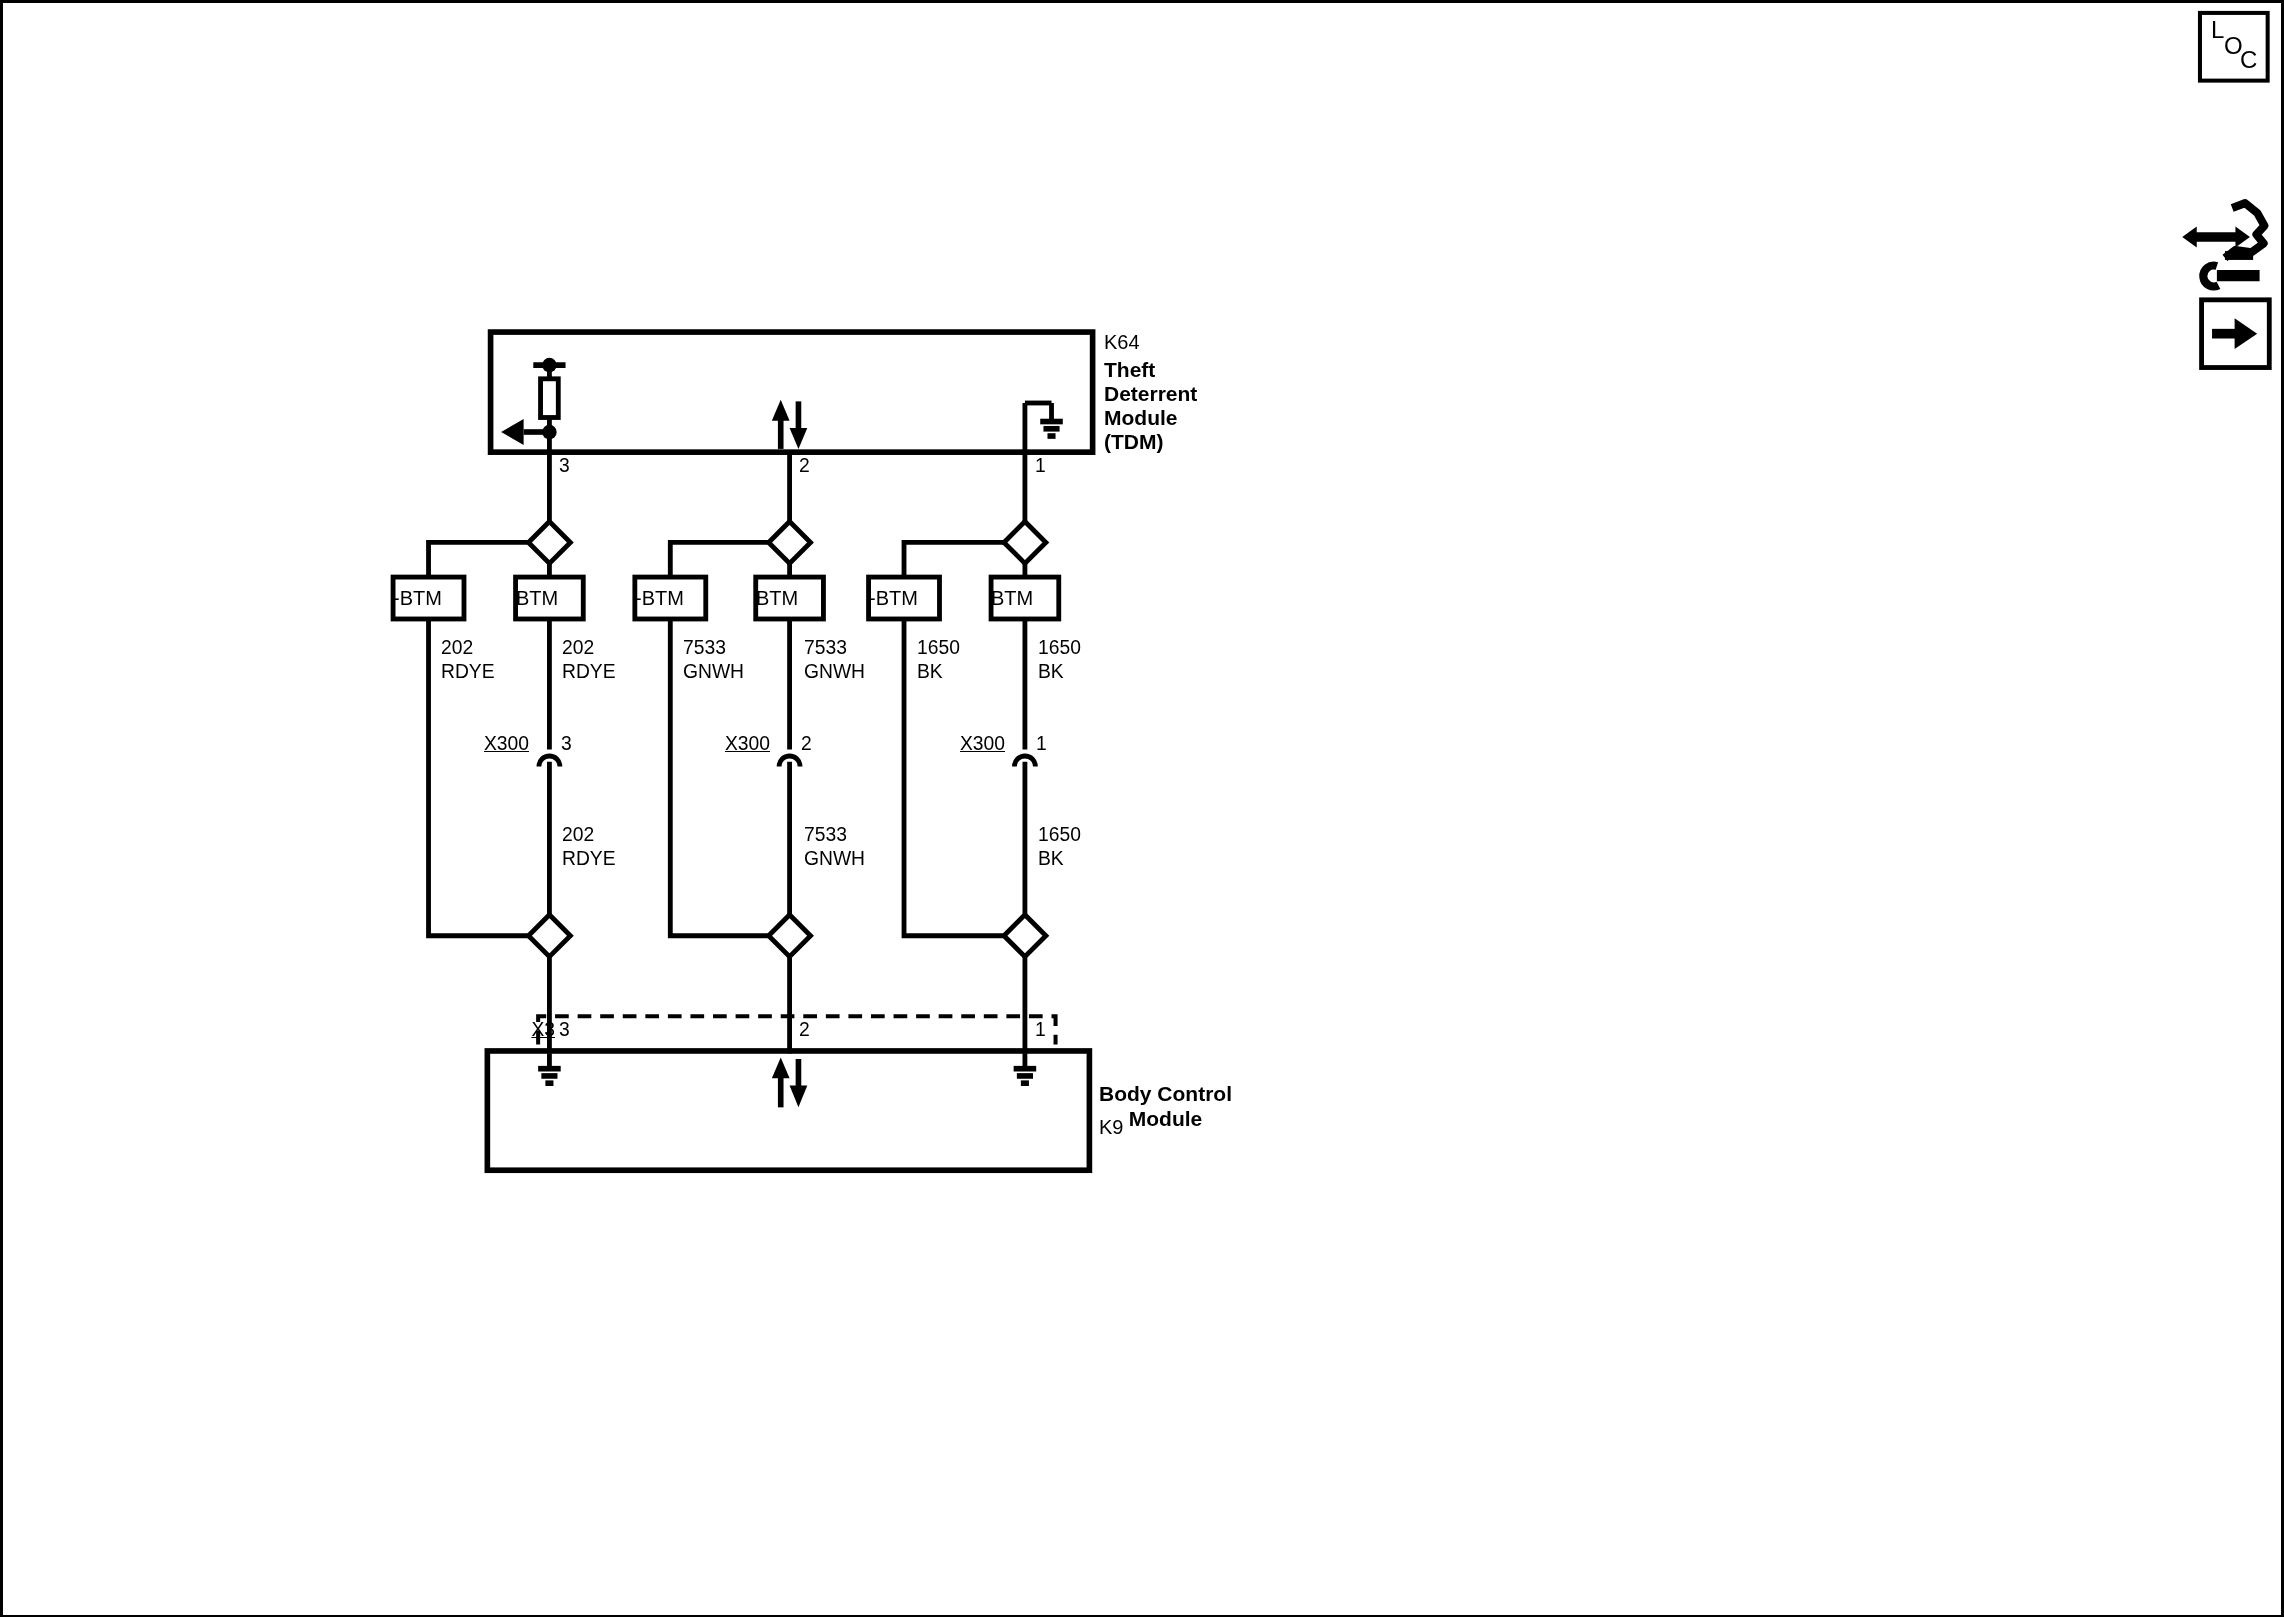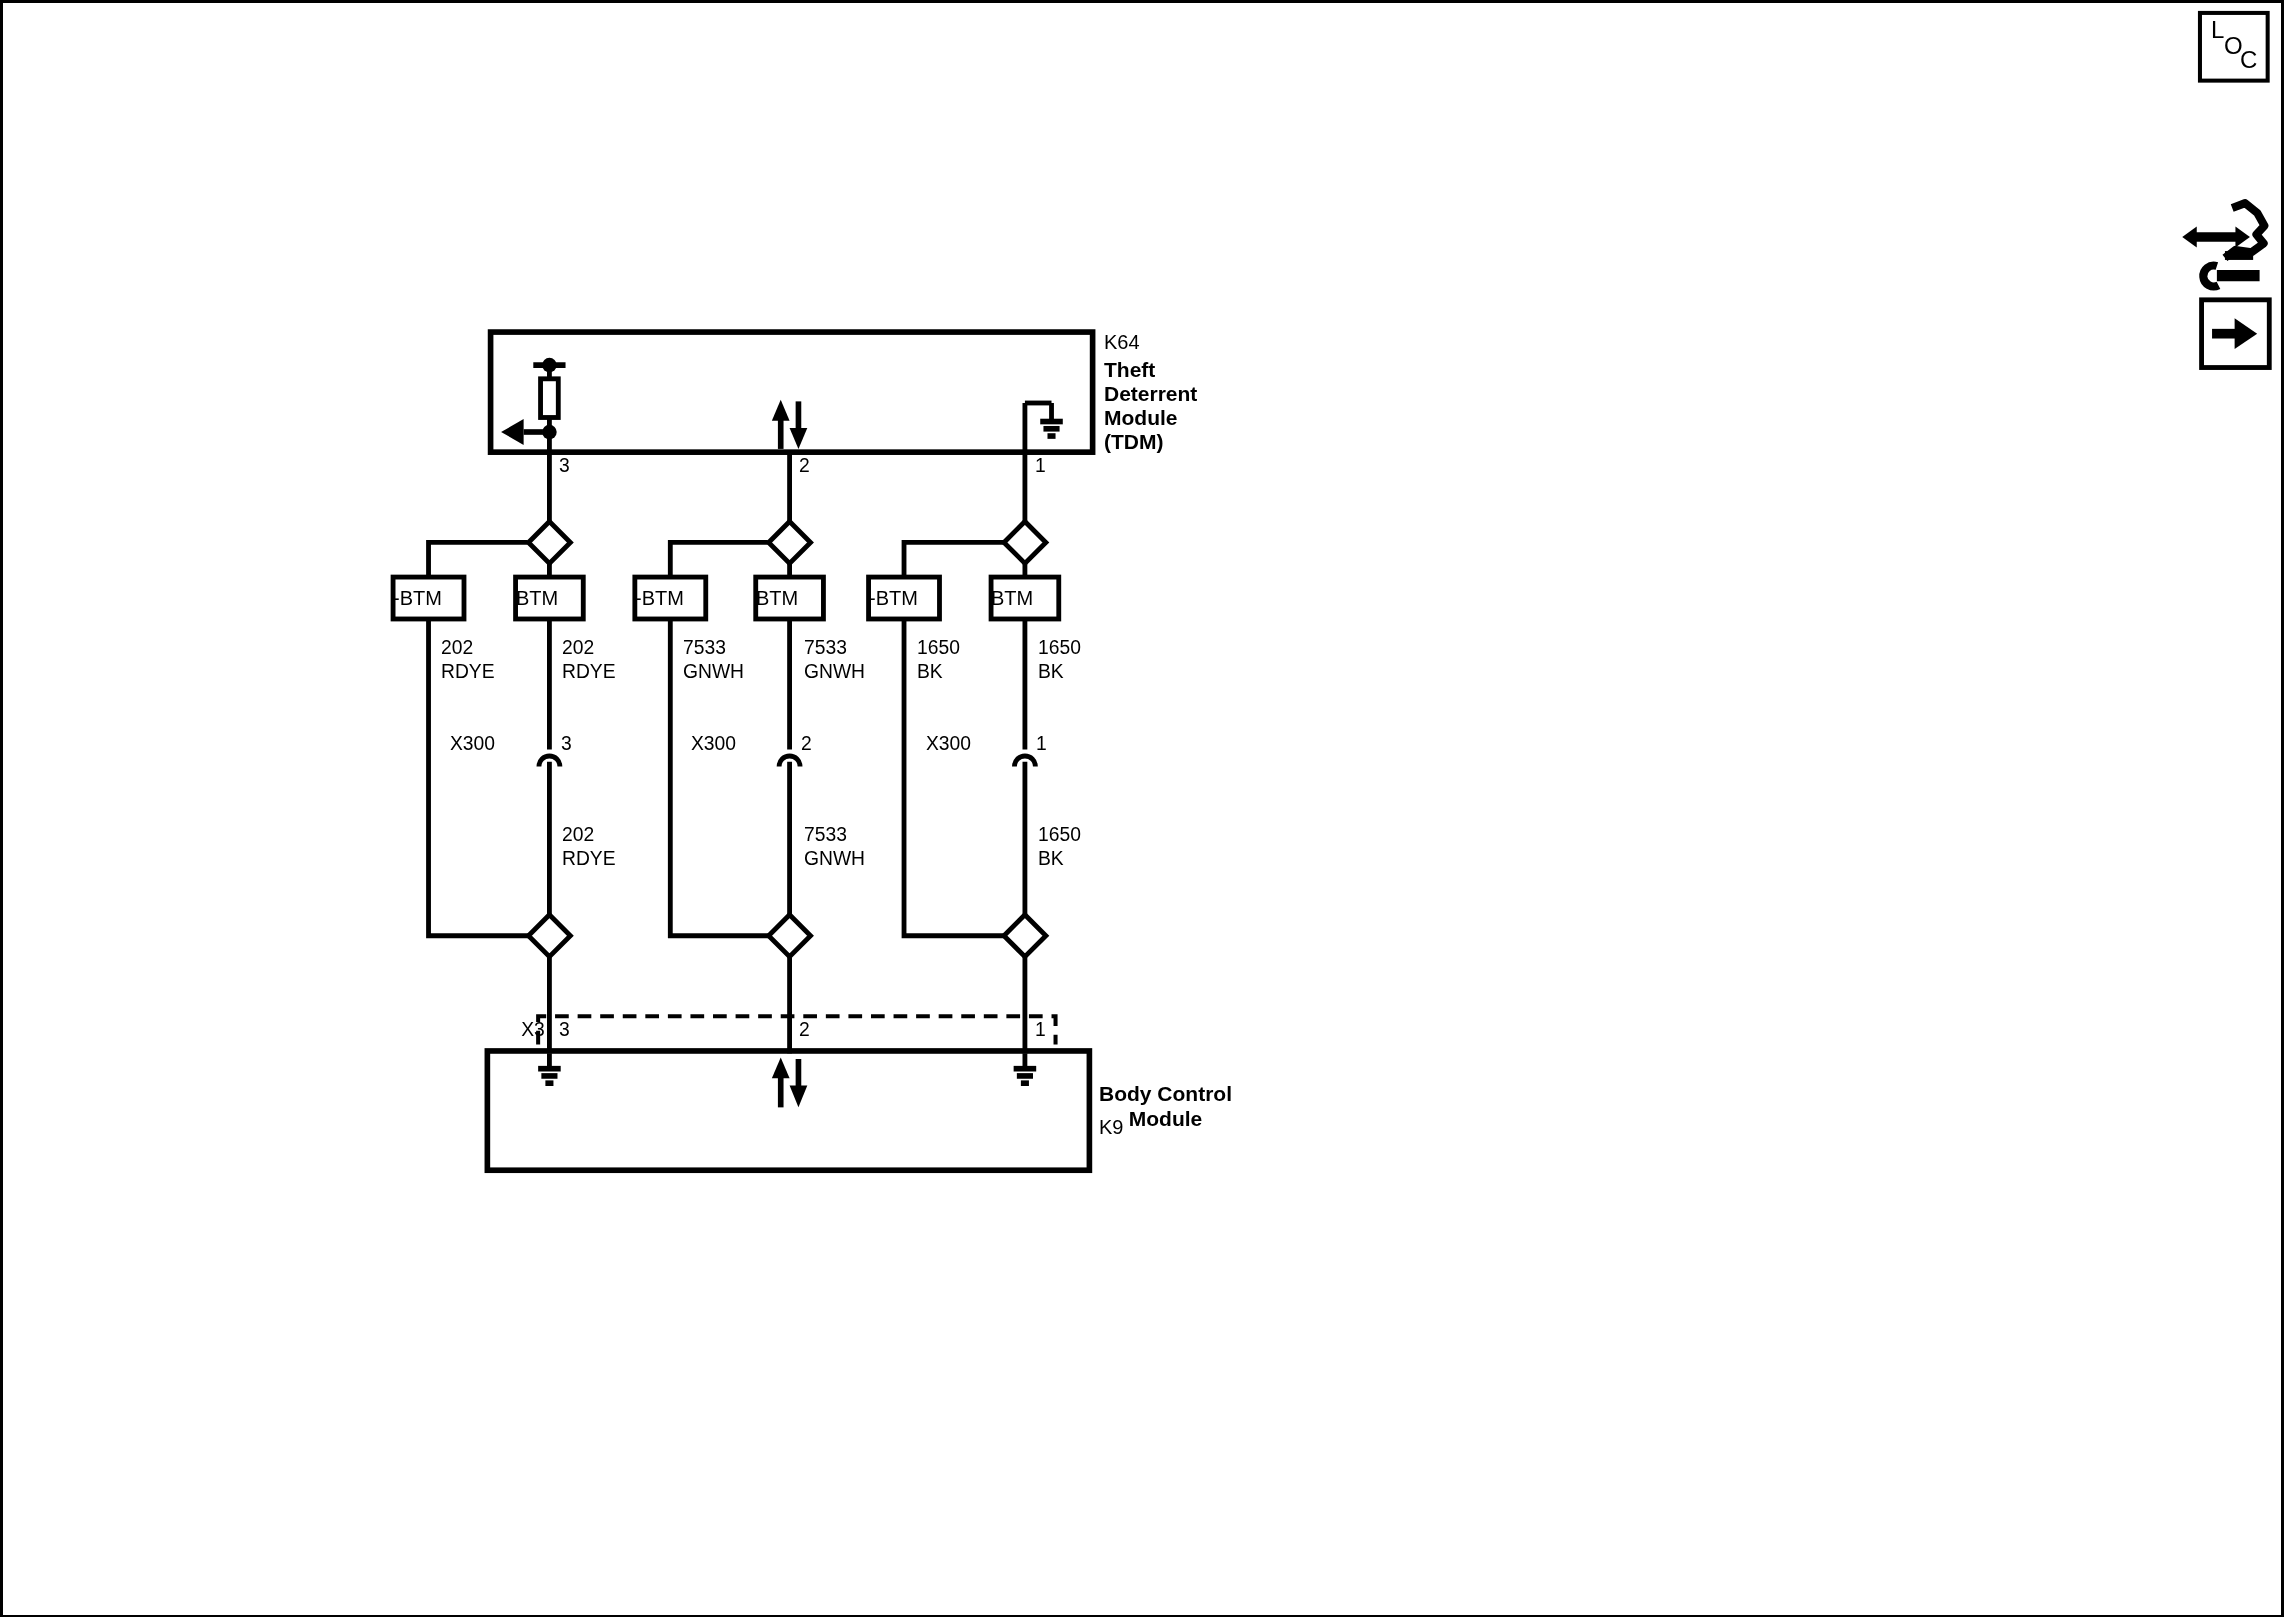--- a/index.html
+++ b/index.html
@@ -12,21 +12,21 @@
     overflow:hidden;
     font-family:"Liberation Sans", sans-serif;
     color:#000;
   }
   #linework{position:absolute;left:0;top:0;width:2284px;height:1618px;}
   .lbl{position:absolute;font-size:19.3px;line-height:24px;white-space:nowrap;}
   .mod-id{font-size:20px;}
   .mod-name{font-size:21px;font-weight:bold;line-height:24px;}
   .box-lbl{position:absolute;font-size:20px;text-align:left;}
   .two-line div{line-height:24px;}
-  .ralign{text-align:center;}
+  .ralign{text-align:right;text-decoration:underline;}
   .loc-letter{position:absolute;font-size:24px;line-height:24px;}
 </style>
 </head>
 <body>
 
 <div id="page">
 
   <svg id="linework" viewBox="0 0 2834 2007" xmlns="http://www.w3.org/2000/svg">
     <g stroke="#000" fill="none" stroke-width="6">
 

